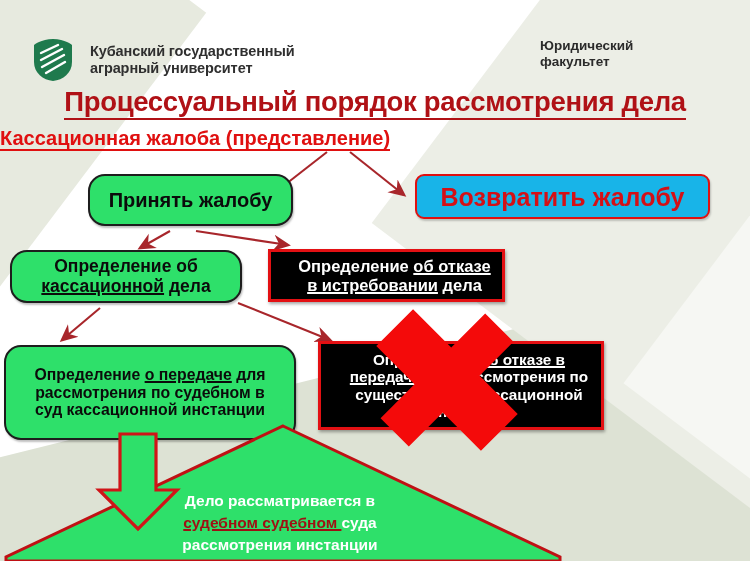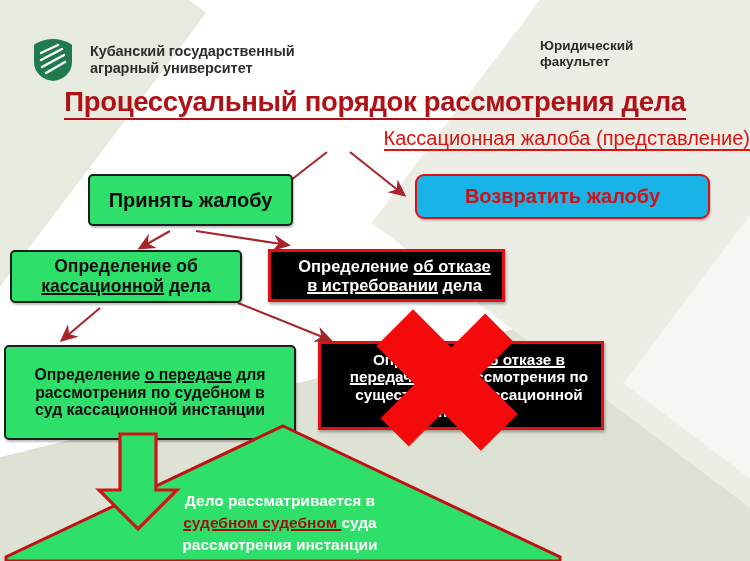--- a/index.html
+++ b/index.html
@@ -83,59 +83,59 @@
     letter-spacing: -0.3px;
     white-space: nowrap;
   }
   .slide-title .u {
     border-bottom: 2.5px solid #b01116;
     padding-bottom: 1px;
   }
 
   .slide-subtitle {
     position: absolute; left: 0; top: 127px; width: 750px;
-    text-align: right;
-    font-size: 20px; font-weight: normal; color: #e01010;
+    text-align: left;
+    font-size: 20px; font-weight: bold; color: #e01010;
     white-space: nowrap;
   }
   .slide-subtitle .u { border-bottom: 2px solid #e01010; padding-bottom: 0px; }
 
   
   .node {
     position: absolute;
     display: flex; align-items: center; justify-content: center;
     text-align: center;
     font-weight: bold;
     line-height: 1.12;
   }
 
   .node-green {
     background: #2ee06a;
     border: 2px solid #1d1d1d;
-    border-radius: 5px;
+    border-radius: 17px;
     color: #0b0b0b;
     box-shadow: 1px 2px 2px rgba(0,0,0,0.25);
   }
   .node-blue {
     background: #18b4e8;
     border: 2.5px solid #e01010;
     border-radius: 9px;
     color: #d41016;
     box-shadow: 1px 2px 2px rgba(0,0,0,0.2);
   }
   .node-black {
     background: #000000;
     border: 3px solid #e31013;
     color: #ffffff;
     box-shadow: 1px 2px 3px rgba(0,0,0,0.35);
     padding-left: 16px;
   }
 
   #node-accept   { left: 88px;  top: 174px; width: 205px; height: 52px; font-size: 20px; }
-  #node-return   { left: 415px; top: 174px; width: 295px; height: 45px; font-size: 20px; }
+  #node-return   { left: 415px; top: 174px; width: 295px; height: 45px; font-size: 25px; }
   #node-request  { left: 10px;  top: 250px; width: 232px; height: 53px; font-size: 17.5px; }
   #node-refuse-request { left: 268px; top: 249px; width: 237px; height: 53px; font-size: 16.5px; }
   #node-transfer { left: 4px;   top: 345px; width: 292px; height: 95px; font-size: 15.8px; }
   #node-refuse-transfer { left: 318px; top: 341px; width: 286px; height: 89px; font-size: 15.3px; }
   .u-line { text-decoration: underline; text-decoration-thickness: 1.6px; }
 
   
   .pentagon {
     position: absolute;
     left: 0px; top: 424px; width: 750px; height: 137px;

